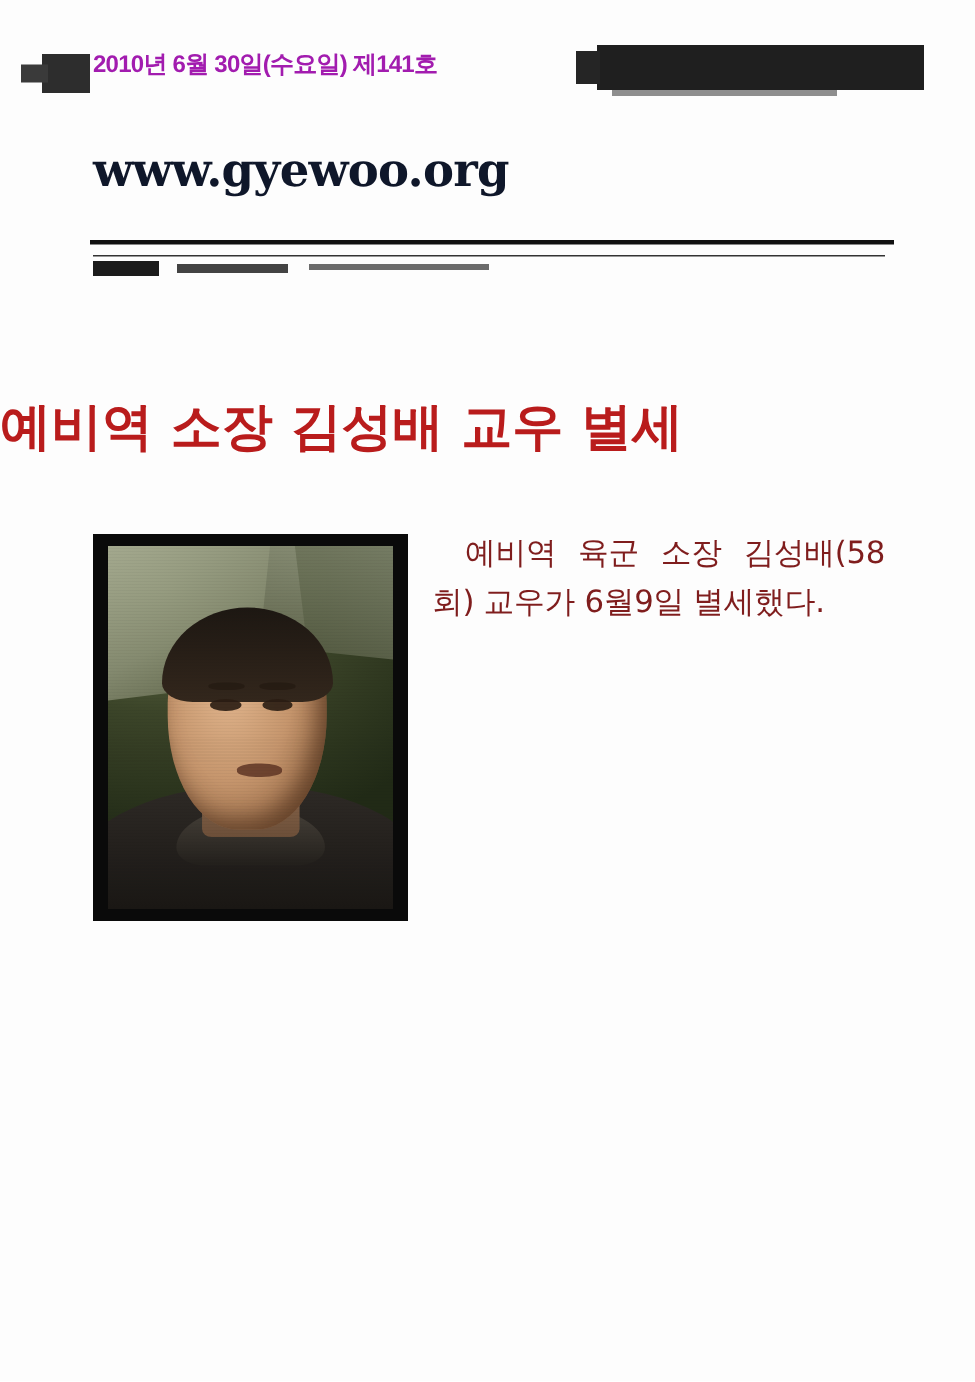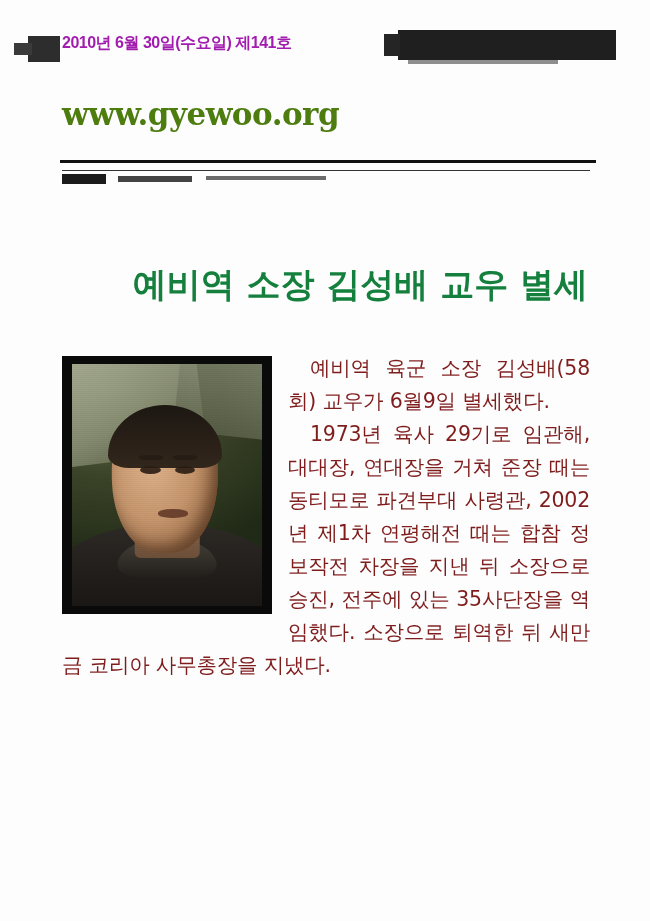--- a/index.html
+++ b/index.html
@@ -92,21 +92,21 @@
     opacity: 0.6;
   }
 
   .site-url {
     position: absolute;
     left: 62px;
     top: 96px;
     font-family: "DejaVu Serif", serif;
     font-size: 31px;
     font-weight: 700;
-    color: #4d7c0f;
+    color: #0f172a;
     letter-spacing: -0.5px;
     white-space: nowrap;
   }
 
   .rule-thick {
     position: absolute;
     left: 60px;
     top: 160px;
     width: 536px;
     height: 3px;
@@ -146,25 +146,25 @@
     background: #2c2c2c;
     opacity: 0.7;
   }
 
   
   .headline {
     position: absolute;
     left: 0;
     top: 262px;
     width: 588px;
-    text-align: right;
+    text-align: left;
     font-family: "DejaVu Sans", sans-serif;
     font-size: 34px;
     font-weight: 700;
-    color: #15803d;
+    color: #b91c1c;
     letter-spacing: 0px;
   }
 
   
   .article {
     position: absolute;
     left: 62px;
     top: 352px;
     width: 528px;
   }
@@ -367,18 +367,17 @@
         <div class="ph-brow-r"></div>
         <div class="ph-eye-l"></div>
         <div class="ph-eye-r"></div>
         <div class="ph-mouth"></div>
         <div class="ph-grain"></div>
       </div>
     </div>
 
     <div class="body-text">
       <p class="p1">예비역 육군 소장 김성배(58회) 교우가 6월9일 별세했다.</p>
-      <p class="p2">1973년 육사 29기로 임관해, 대대장, 연대장을 거쳐 준장 때는 동티모로 파견부대 사령관, 2002년 제1차 연평해전 때는 합참 정보작전 차장을 지낸 뒤 소장으로 승진, 전주에 있는 35사단장을 역임했다. 소장으로 퇴역한 뒤 새만금 코리아 사무총장을 지냈다.</p>
     </div>
 
   </div>
 
 </div>
 
 </body></html>

